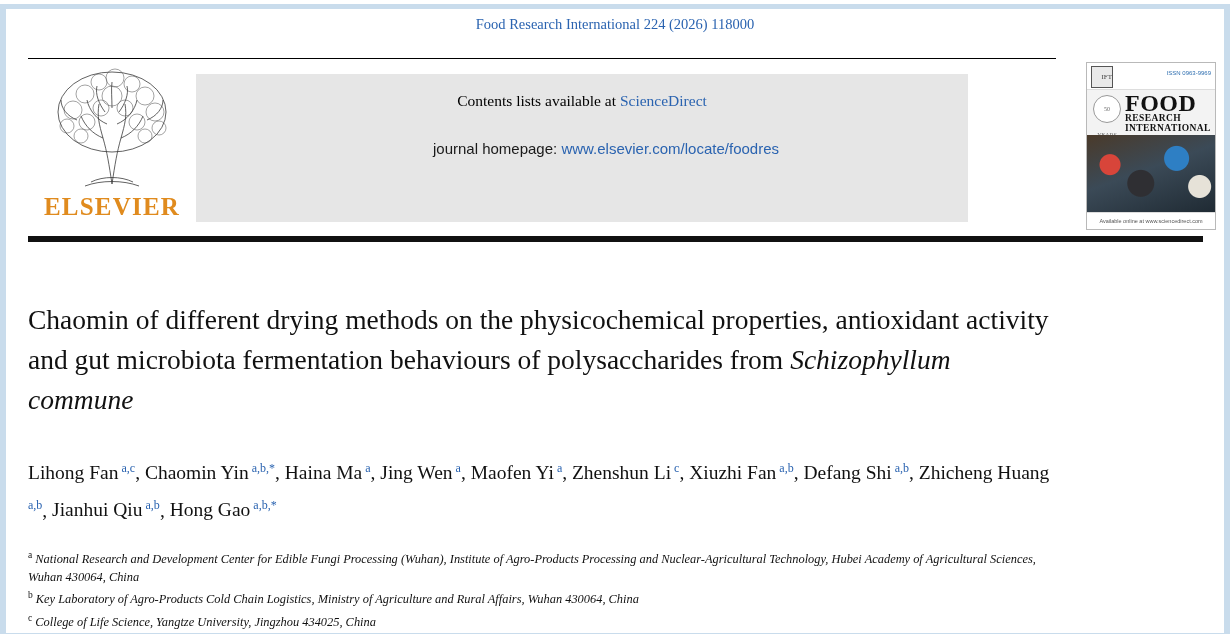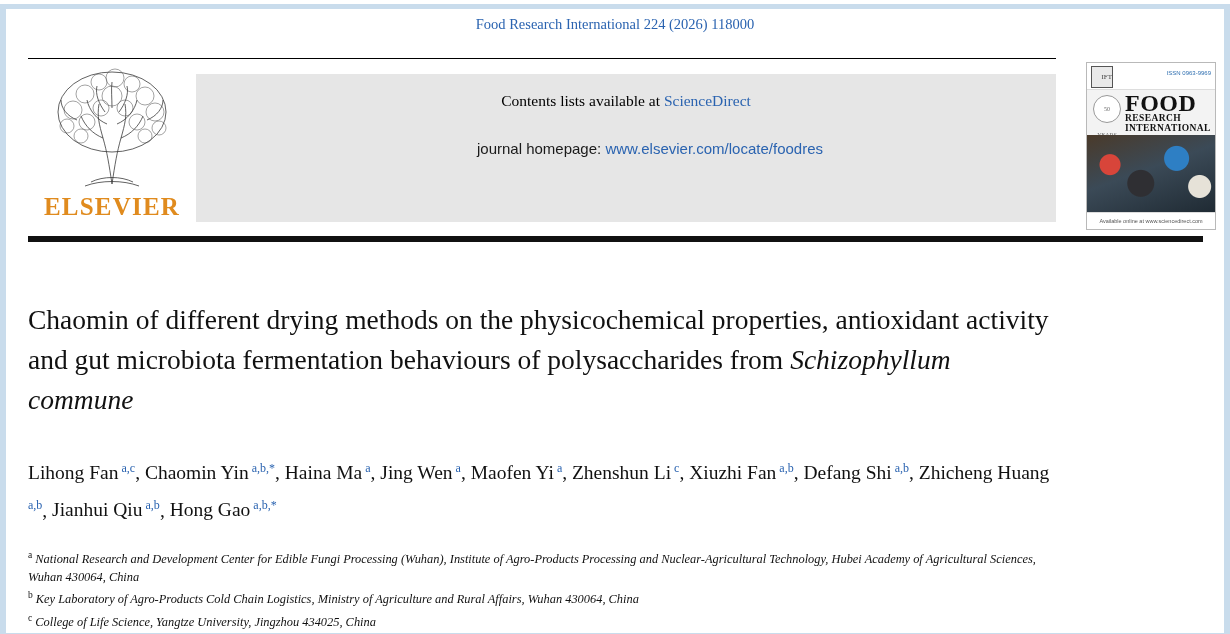--- a/index.html
+++ b/index.html
@@ -93,21 +93,21 @@
     font-size: 25px;
     letter-spacing: 1.2px;
     color: #e08b1e;
     font-weight: 700;
     margin-top: 1px;
   }
   .journal-band {
     position: absolute;
     left: 168px;
     top: 16px;
-    width: 860px;
+    width: 772px;
     height: 148px;
     background: #e6e6e6;
     text-align: center;
   }
   .contents-line {
     font-size: 15.5px;
     color: #000000;
     padding-top: 18px;
     font-family: "Liberation Serif", serif;
   }

